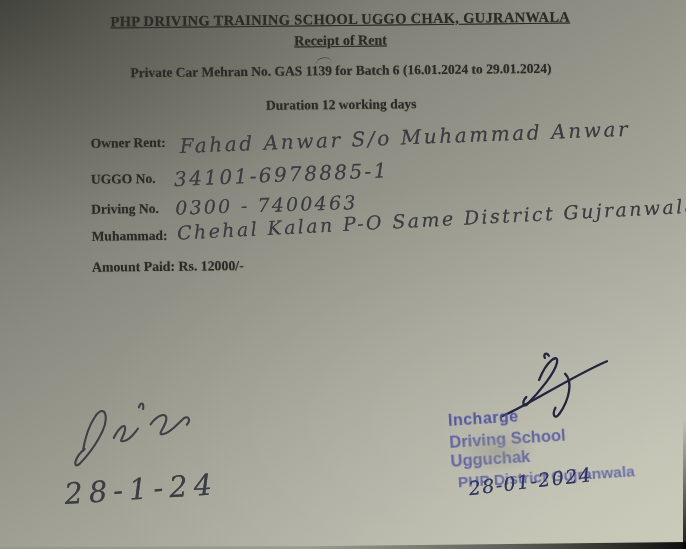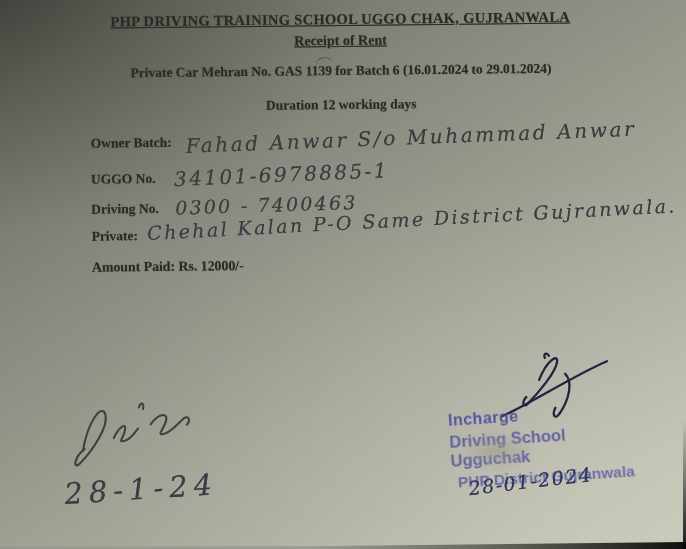--- a/index.html
+++ b/index.html
@@ -118,36 +118,36 @@
 
   <div class="center subtitle printed">Receipt of Rent</div>
 
   <div class="center vehicle printed">Private Car Mehran No. GAS 1139 for Batch 6 (16.01.2024 to 29.01.2024)</div>
 
   <div class="correction-mark"></div>
 
   <div class="center duration printed">Duration 12 working days</div>
 
   <div class="row owner-row">
-    <span class="label">Owner Batch:</span>
+    <span class="label">Owner Rent:</span>
     <span class="hand">Fahad Anwar S/o Muhammad Anwar</span>
   </div>
 
   <div class="row cnic-row">
     <span class="label">UGGO No.</span>
     <span class="hand">34101-6978885-1</span>
   </div>
 
   <div class="row contact-row">
     <span class="label">Driving No.</span>
     <span class="hand">0300 - 7400463</span>
   </div>
 
   <div class="row address-row">
-    <span class="label">Private:</span>
+    <span class="label">Muhammad:</span>
     <span class="hand">Chehal Kalan P-O Same District Gujranwala.</span>
   </div>
 
   <div class="row amount-row">
     <span class="label">Amount Paid: Rs. 12000/-</span>
   </div>
 
   <div class="payer-sig">
     <svg width="140" height="80" viewBox="0 0 140 80">
       <g stroke="#3f3f46" stroke-width="2.1">

